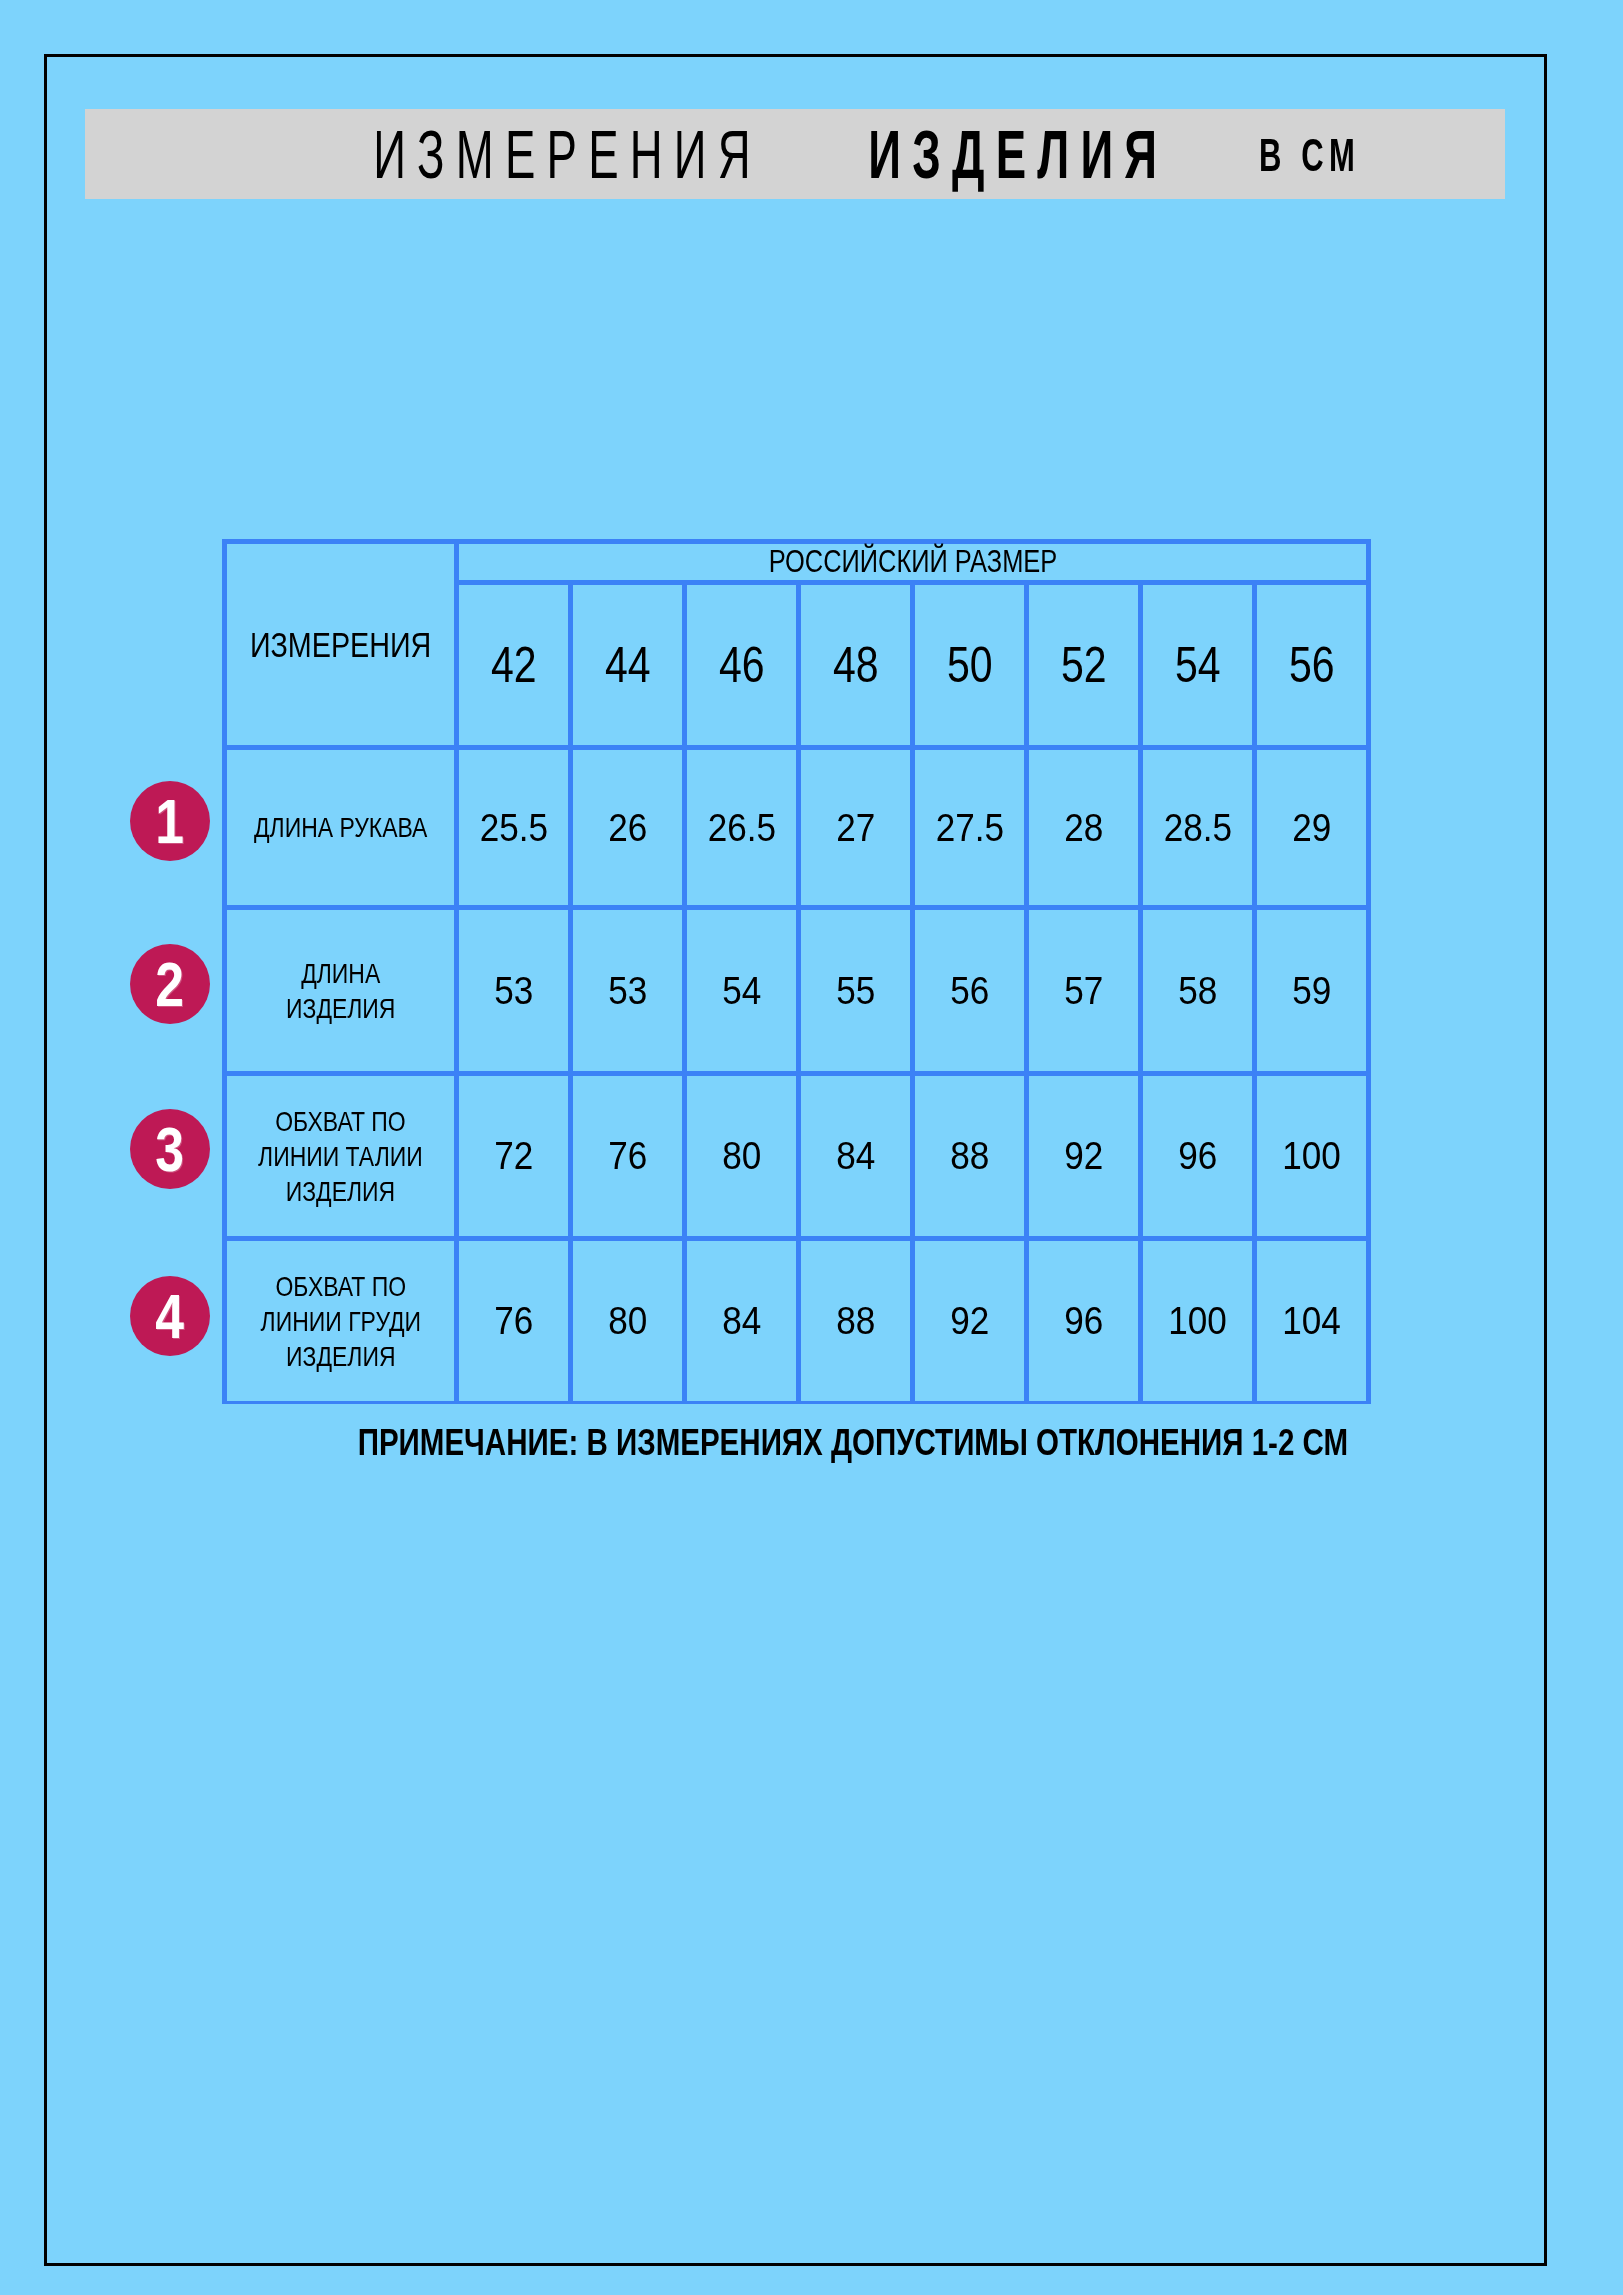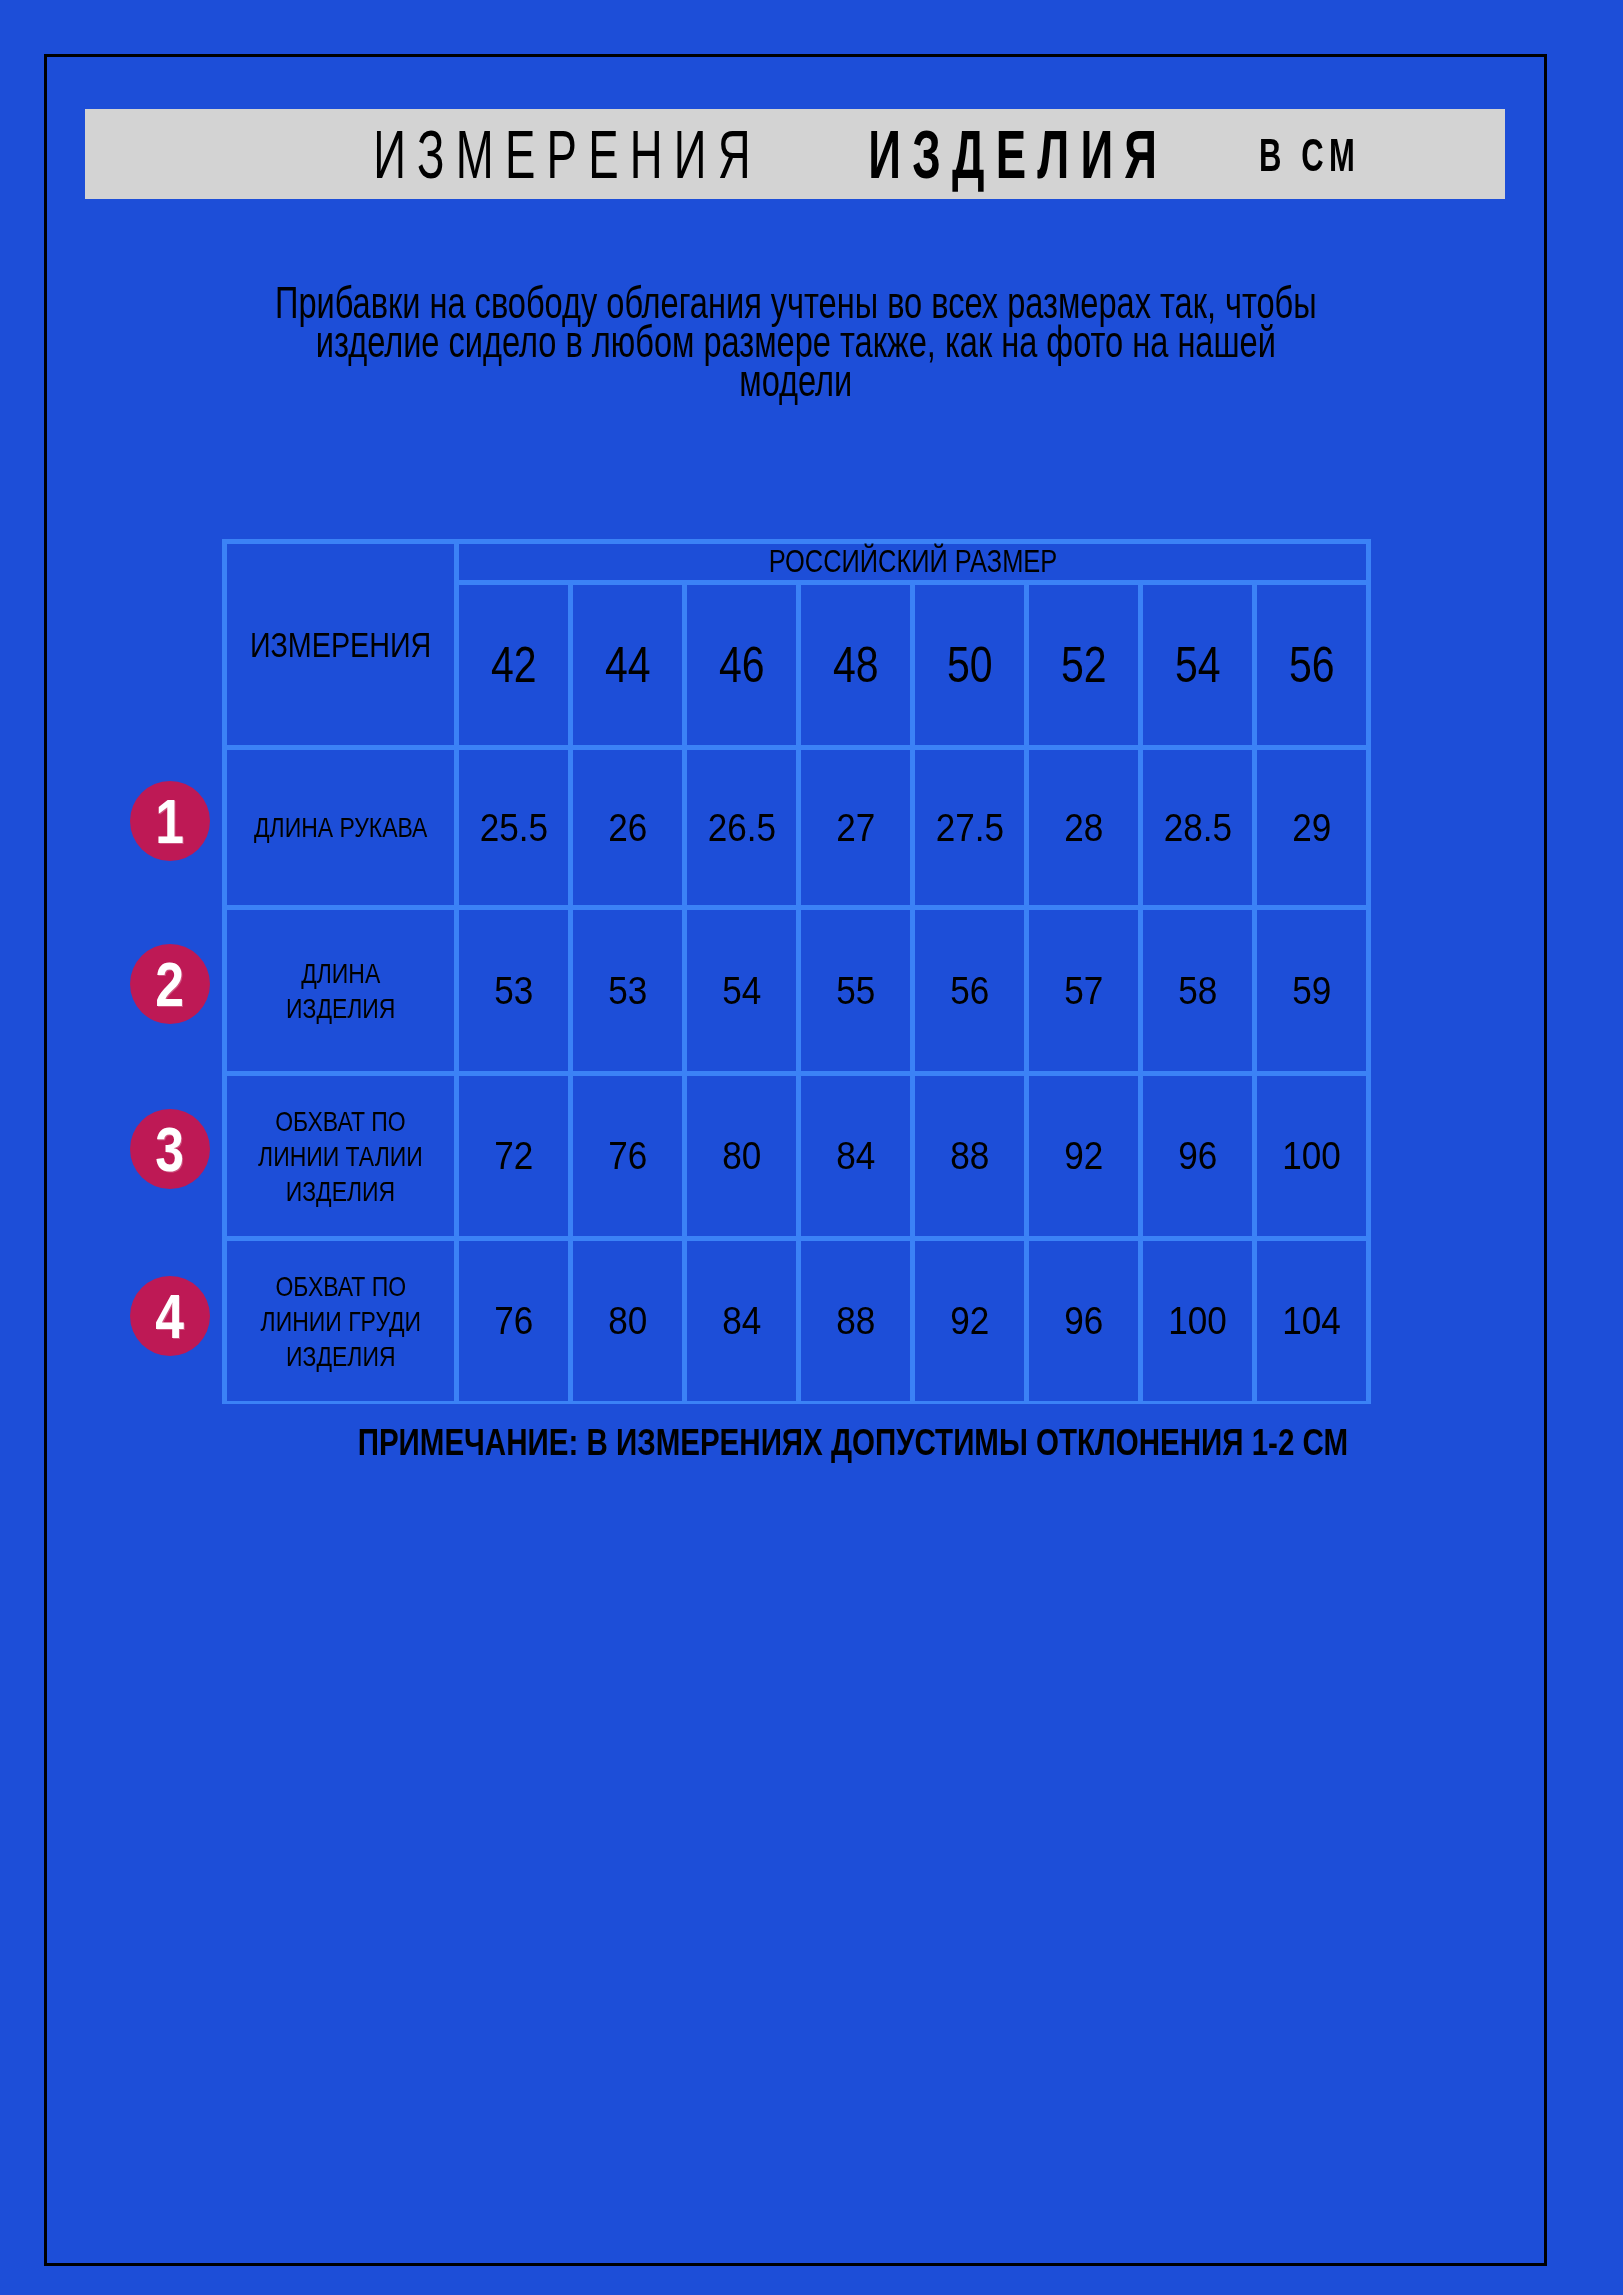--- a/index.html
+++ b/index.html
@@ -6,21 +6,21 @@
     margin: 0;
     padding: 0;
     background: #ffffff;
     font-family: "Liberation Sans", sans-serif;
     color: #000000;
   }
   .page {
     position: relative;
     width: 1623px;
     height: 2295px;
-    background: #1d4ed8;
+    background: #7dd3fc;
     overflow: hidden;
   }
   
   .frame {
     position: absolute;
     left: 44px;
     top: 54px;
     width: 1503px;
     height: 2212px;
     border: 3.3px solid #000;
@@ -161,25 +161,20 @@
     </div>
     <div class="t-slot slot2">
       <span class="nr w2">ИЗДЕЛИЯ</span>
     </div>
     <div class="t-slot slot3">
       <span class="nr w3">В СМ</span>
     </div>
   </div>
 
 
-  <div class="desc-block">
-    <span class="nr">Прибавки на свободу облегания учтены во всех размерах так, чтобы
-изделие сидело в любом размере также, как на фото на нашей
-модели</span>
-  </div>
 
   <table class="size-table">
     <colgroup>
       <col style="width:232px">
       <col style="width:114px">
         <col style="width:114px">
         <col style="width:114px">
         <col style="width:114px">
       <col style="width:114px">
         <col style="width:114px">

